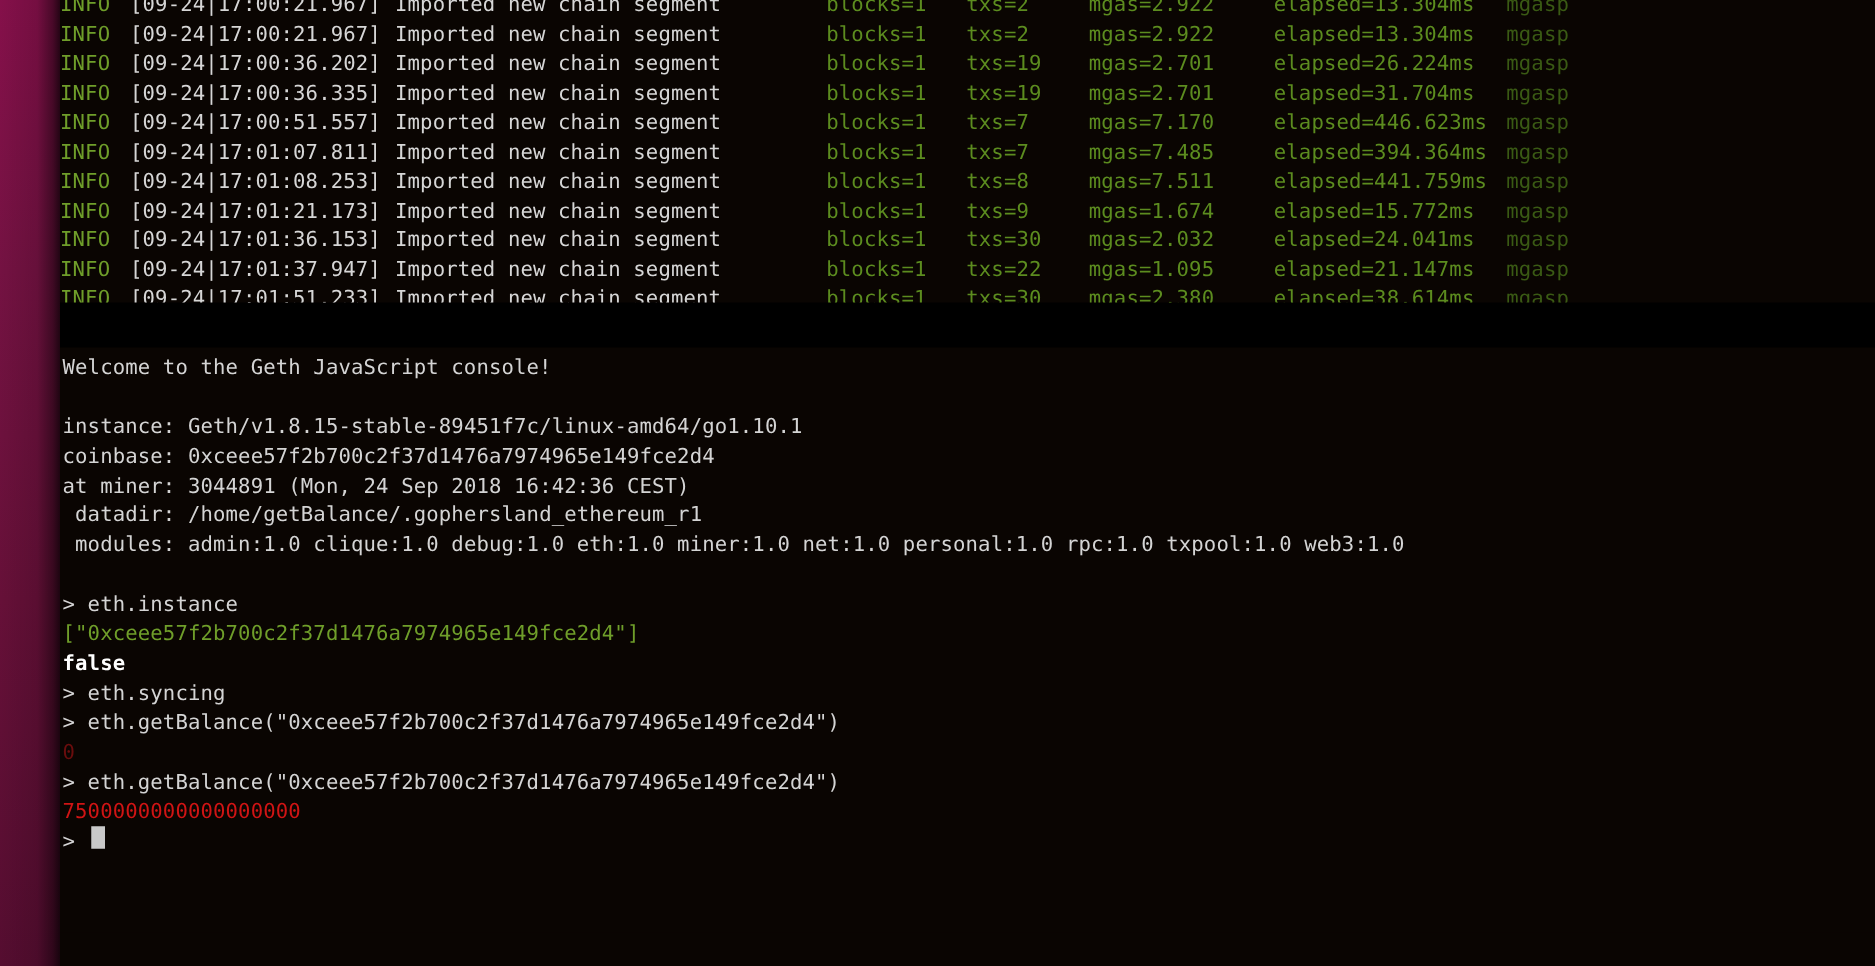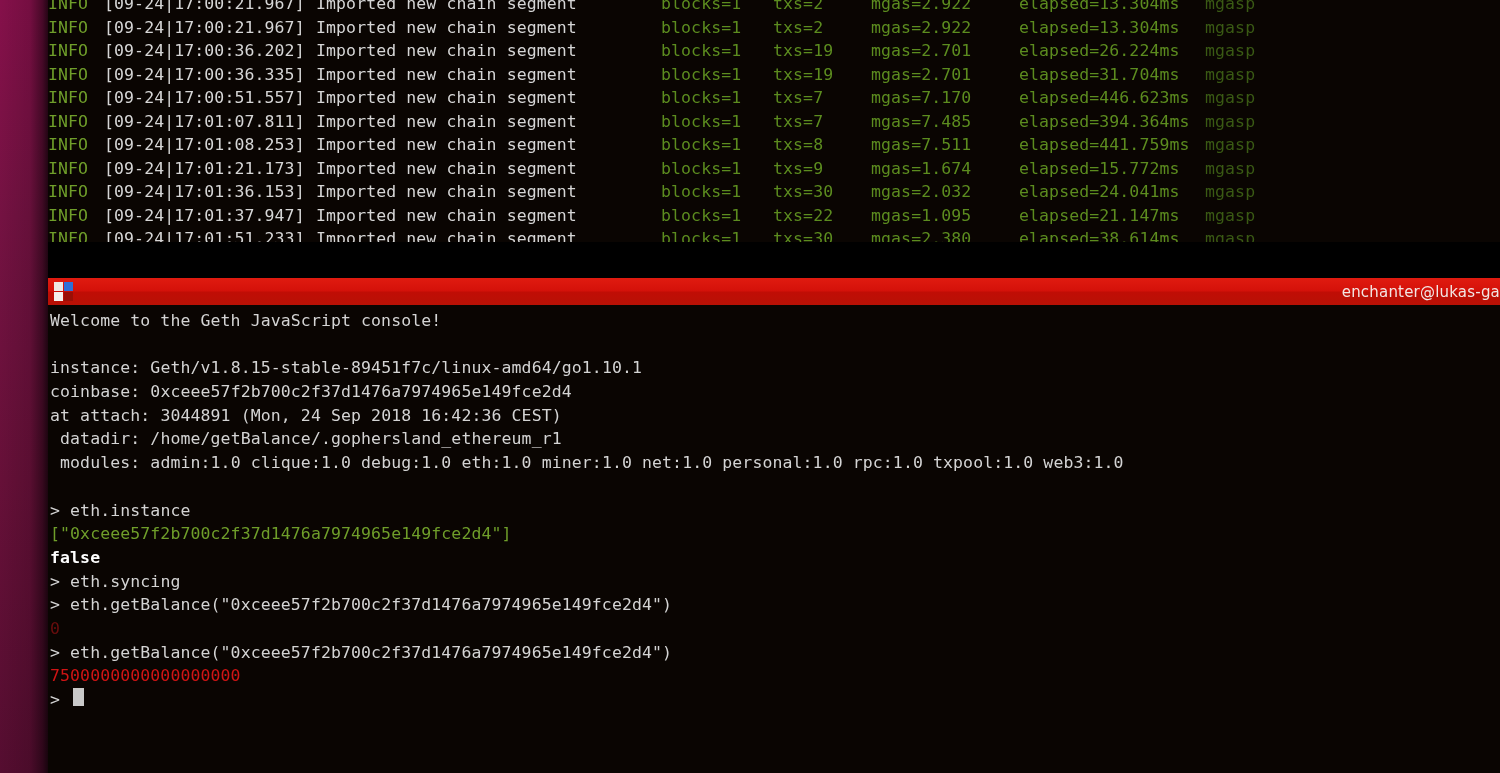--- a/index.html
+++ b/index.html
@@ -175,42 +175,33 @@
 
   <div id="wallpaper"></div>
 
   <div id="bg-term">
     <div class="logpane" id="logpane"><div class="logrow"><span class="logcell w-info c-info">INFO</span><span class="logcell w-time c-bright">[09-24|17:00:21.967]</span><span class="logcell w-msg c-bright">Imported new chain segment</span><span class="logcell w-blocks c-key">blocks=1</span><span class="logcell w-txs c-key">txs=2</span><span class="logcell w-mgas c-key">mgas=2.922</span><span class="logcell w-elap c-key">elapsed=13.304ms</span><span class="logcell  c-dim">mgasp</span></div><div class="logrow"><span class="logcell w-info c-info">INFO</span><span class="logcell w-time c-bright">[09-24|17:00:21.967]</span><span class="logcell w-msg c-bright">Imported new chain segment</span><span class="logcell w-blocks c-key">blocks=1</span><span class="logcell w-txs c-key">txs=2</span><span class="logcell w-mgas c-key">mgas=2.922</span><span class="logcell w-elap c-key">elapsed=13.304ms</span><span class="logcell  c-dim">mgasp</span></div><div class="logrow"><span class="logcell w-info c-info">INFO</span><span class="logcell w-time c-bright">[09-24|17:00:36.202]</span><span class="logcell w-msg c-bright">Imported new chain segment</span><span class="logcell w-blocks c-key">blocks=1</span><span class="logcell w-txs c-key">txs=19</span><span class="logcell w-mgas c-key">mgas=2.701</span><span class="logcell w-elap c-key">elapsed=26.224ms</span><span class="logcell  c-dim">mgasp</span></div><div class="logrow"><span class="logcell w-info c-info">INFO</span><span class="logcell w-time c-bright">[09-24|17:00:36.335]</span><span class="logcell w-msg c-bright">Imported new chain segment</span><span class="logcell w-blocks c-key">blocks=1</span><span class="logcell w-txs c-key">txs=19</span><span class="logcell w-mgas c-key">mgas=2.701</span><span class="logcell w-elap c-key">elapsed=31.704ms</span><span class="logcell  c-dim">mgasp</span></div><div class="logrow"><span class="logcell w-info c-info">INFO</span><span class="logcell w-time c-bright">[09-24|17:00:51.557]</span><span class="logcell w-msg c-bright">Imported new chain segment</span><span class="logcell w-blocks c-key">blocks=1</span><span class="logcell w-txs c-key">txs=7</span><span class="logcell w-mgas c-key">mgas=7.170</span><span class="logcell w-elap c-key">elapsed=446.623ms</span><span class="logcell  c-dim">mgasp</span></div><div class="logrow"><span class="logcell w-info c-info">INFO</span><span class="logcell w-time c-bright">[09-24|17:01:07.811]</span><span class="logcell w-msg c-bright">Imported new chain segment</span><span class="logcell w-blocks c-key">blocks=1</span><span class="logcell w-txs c-key">txs=7</span><span class="logcell w-mgas c-key">mgas=7.485</span><span class="logcell w-elap c-key">elapsed=394.364ms</span><span class="logcell  c-dim">mgasp</span></div><div class="logrow"><span class="logcell w-info c-info">INFO</span><span class="logcell w-time c-bright">[09-24|17:01:08.253]</span><span class="logcell w-msg c-bright">Imported new chain segment</span><span class="logcell w-blocks c-key">blocks=1</span><span class="logcell w-txs c-key">txs=8</span><span class="logcell w-mgas c-key">mgas=7.511</span><span class="logcell w-elap c-key">elapsed=441.759ms</span><span class="logcell  c-dim">mgasp</span></div><div class="logrow"><span class="logcell w-info c-info">INFO</span><span class="logcell w-time c-bright">[09-24|17:01:21.173]</span><span class="logcell w-msg c-bright">Imported new chain segment</span><span class="logcell w-blocks c-key">blocks=1</span><span class="logcell w-txs c-key">txs=9</span><span class="logcell w-mgas c-key">mgas=1.674</span><span class="logcell w-elap c-key">elapsed=15.772ms</span><span class="logcell  c-dim">mgasp</span></div><div class="logrow"><span class="logcell w-info c-info">INFO</span><span class="logcell w-time c-bright">[09-24|17:01:36.153]</span><span class="logcell w-msg c-bright">Imported new chain segment</span><span class="logcell w-blocks c-key">blocks=1</span><span class="logcell w-txs c-key">txs=30</span><span class="logcell w-mgas c-key">mgas=2.032</span><span class="logcell w-elap c-key">elapsed=24.041ms</span><span class="logcell  c-dim">mgasp</span></div><div class="logrow"><span class="logcell w-info c-info">INFO</span><span class="logcell w-time c-bright">[09-24|17:01:37.947]</span><span class="logcell w-msg c-bright">Imported new chain segment</span><span class="logcell w-blocks c-key">blocks=1</span><span class="logcell w-txs c-key">txs=22</span><span class="logcell w-mgas c-key">mgas=1.095</span><span class="logcell w-elap c-key">elapsed=21.147ms</span><span class="logcell  c-dim">mgasp</span></div><div class="logrow"><span class="logcell w-info c-info">INFO</span><span class="logcell w-time c-bright">[09-24|17:01:51.233]</span><span class="logcell w-msg c-bright">Imported new chain segment</span><span class="logcell w-blocks c-key">blocks=1</span><span class="logcell w-txs c-key">txs=30</span><span class="logcell w-mgas c-key">mgas=2.380</span><span class="logcell w-elap c-key">elapsed=38.614ms</span><span class="logcell  c-dim">mgasp</span></div></div>
     <div id="bg-cursor"></div>
   </div>
 
   <div id="fg-window">
 
-    <div id="titlebar">
-      <div id="title-icon">
-        <span class="sq sq-w1"></span>
-        <span class="sq sq-b"></span>
-        <span class="sq sq-w2"></span>
-        <span class="sq sq-d"></span>
-      </div>
-      <div id="title-text">enchanter@lukas-ga</div>
-    </div>
 
     <div id="termbody">
 
 
       <div class="tline">Welcome to the Geth JavaScript console!</div>
 
       <div class="tline blank">&nbsp;</div>
 
       <div class="tline"><span>instance:</span><span> </span><span>Geth/v1.8.15-stable-89451f7c/linux-amd64/go1.10.1</span></div>
 
       <div class="tline"><span>coinbase:</span><span> </span><span>0xceee57f2b700c2f37d1476a7974965e149fce2d4</span></div>
 
-      <div class="tline"><span>at attach:</span><span> </span><span>3044891 (Mon, 24 Sep 2018 16:42:36 CEST)</span></div>
+      <div class="tline"><span>at miner:</span><span> </span><span>3044891 (Mon, 24 Sep 2018 16:42:36 CEST)</span></div>
 
       <div class="tline"><span> datadir:</span><span> </span><span>/home/getBalance/.gophersland_ethereum_r1</span></div>
 
       <div class="tline"><span> modules:</span><span> </span><span>admin:1.0 clique:1.0 debug:1.0 eth:1.0 miner:1.0 net:1.0 personal:1.0 rpc:1.0 txpool:1.0 web3:1.0</span></div>
 
       <div class="tline blank">&nbsp;</div>
 
       <div id="console-log">
           <div class="tline"><span class="pcmd">&gt; </span><span class="pcmd">eth.instance</span></div>
           <div class="tline"><span class="pstr">["0xceee57f2b700c2f37d1476a7974965e149fce2d4"]</span></div>

